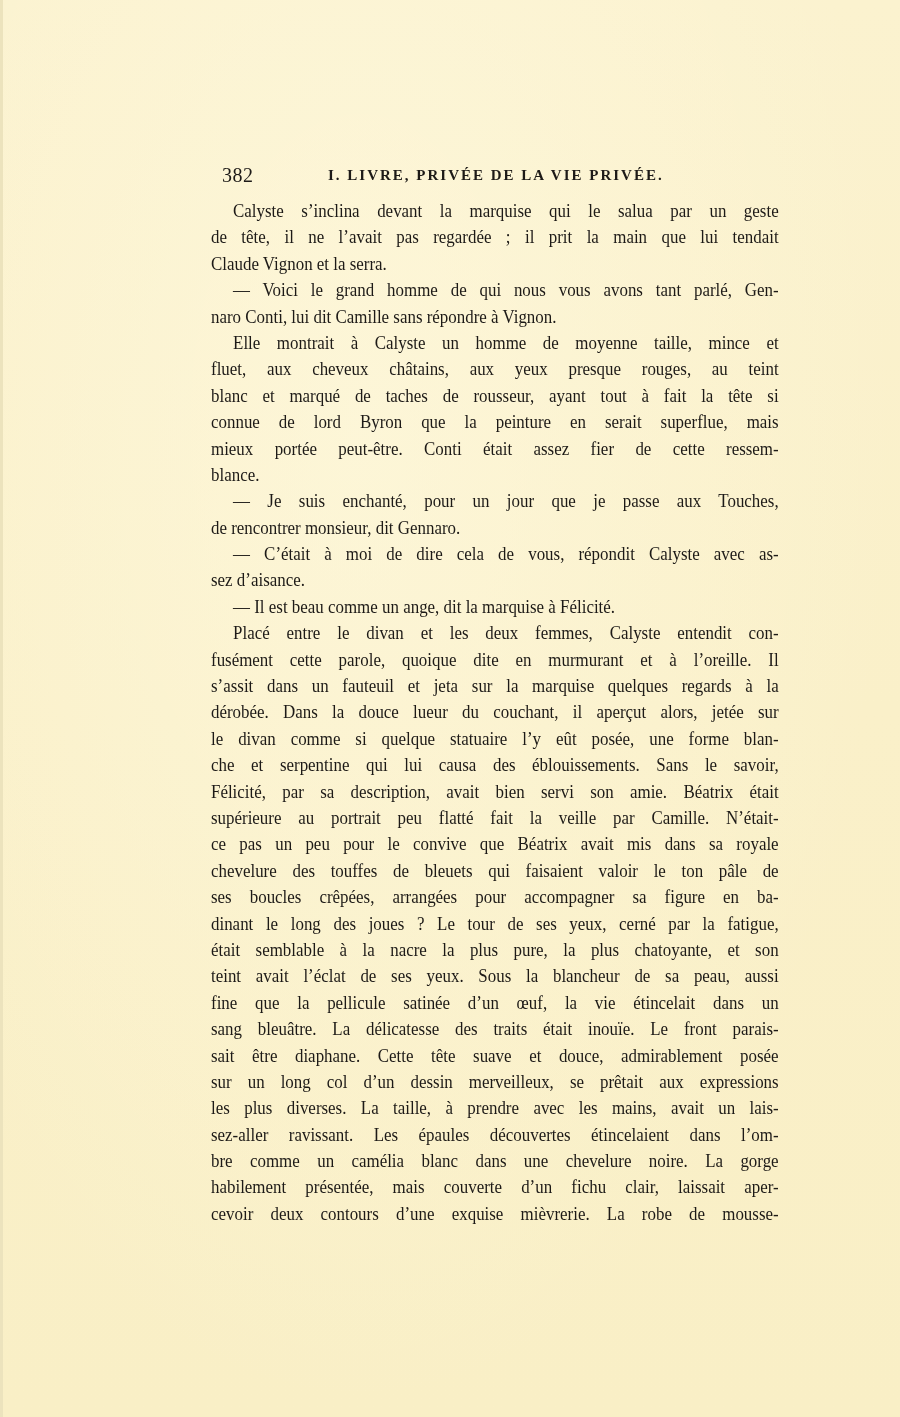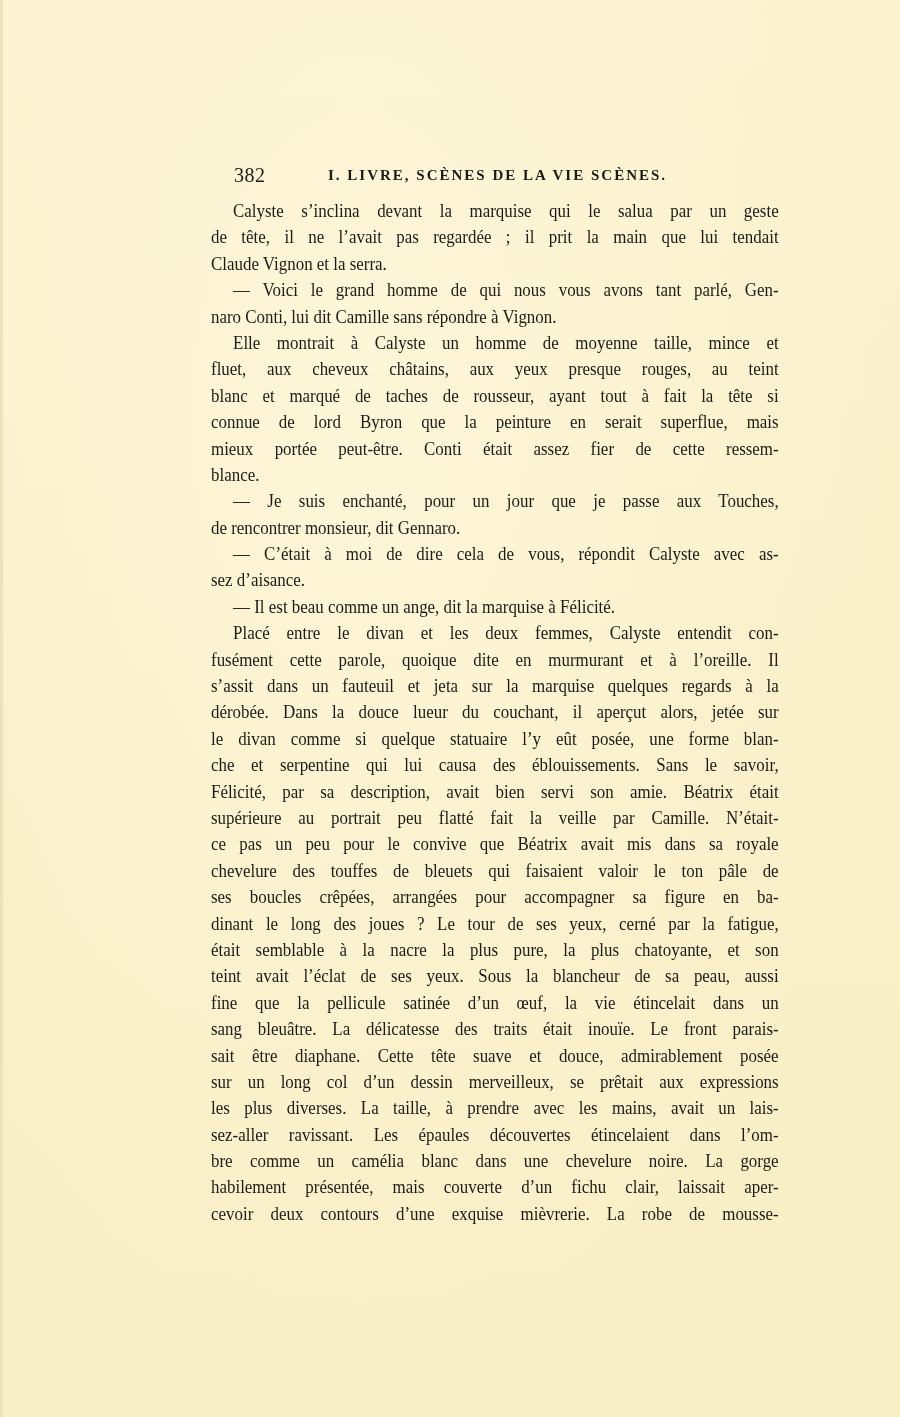--- a/index.html
+++ b/index.html
@@ -31,21 +31,21 @@
   }
   .running-head {
     position: absolute;
     left: 222px;
     top: 164px;
     width: 566px;
     height: 24px;
   }
   .page-number {
     position: absolute;
-    left: 12px;
+    left: 0;
     top: 0;
     font-size: 20px;
     letter-spacing: 0.5px;
     text-align: right;
   }
   .head-title {
     position: absolute;
     left: 106px;
     top: 3px;
     font-size: 15px;
@@ -81,21 +81,21 @@
   }
 </style>
 </head>
 <body>
 
 <div class="page">
   <div class="page-edge-left"></div>
 
   <div class="running-head">
     <span class="page-number">382</span>
-    <span class="head-title">I. LIVRE, SCÈNES DE LA VIE SCÈNES.</span>
+    <span class="head-title">I. LIVRE, PRIVÉE DE LA VIE PRIVÉE.</span>
   </div>
 
   <div class="text-block" id="text-block">
       <span class="line indent">Calyste s’inclina devant la marquise qui le salua par un geste</span>
       <span class="line">de tête, il ne l’avait pas regardée ; il prit la main que lui tendait</span>
       <span class="line last">Claude Vignon et la serra.</span>
       <span class="line indent">— Voici le grand homme de qui nous vous avons tant parlé, Gen-</span>
       <span class="line last">naro Conti, lui dit Camille sans répondre à Vignon.</span>
       <span class="line indent">Elle montrait à Calyste un homme de moyenne taille, mince et</span>
       <span class="line">fluet, aux cheveux châtains, aux yeux presque rouges, au teint</span>

